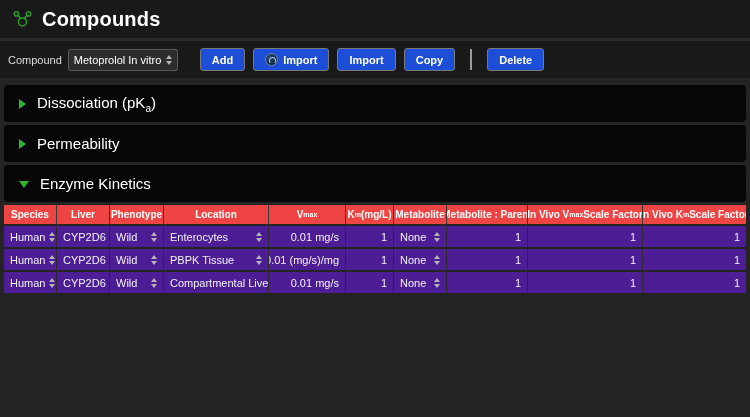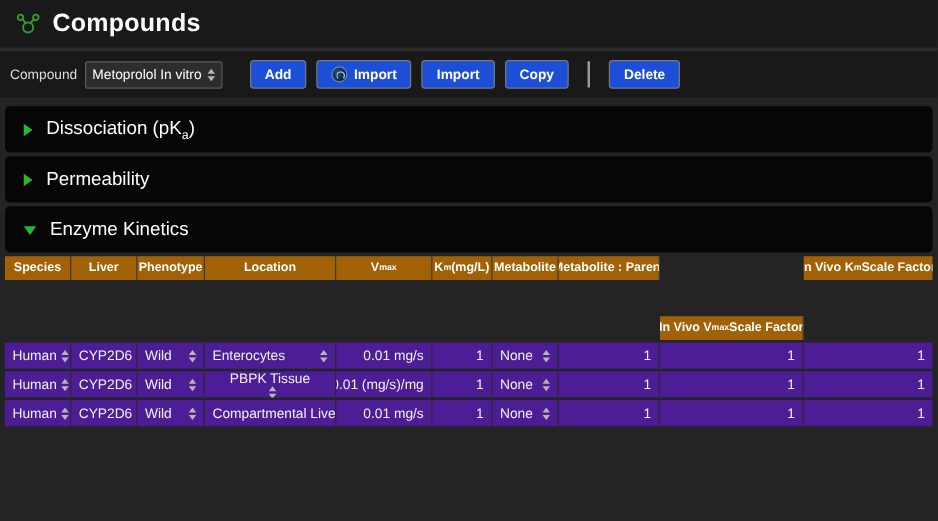--- a/index.html
+++ b/index.html
@@ -66,21 +66,21 @@
   .section .sec-label { font-size: 15px; color: #ffffff; }
   .section .sec-label sub { font-size: 10px; }
   .tri { width: 0; height: 0; flex: none; }
   .tri-right { border-top: 5px solid transparent; border-bottom: 5px solid transparent; border-left: 7px solid #2db52d; }
   .tri-down  { border-left: 5px solid transparent; border-right: 5px solid transparent; border-top: 7px solid #2db52d; margin-top: 2px; }
 
   
   .table { margin: 0 4px; }
   .thead { display: flex; }
   .th {
-    flex: none; background: #a16207; color: #ffffff;
+    flex: none; background: #ef4444; color: #ffffff;
     font-size: 10px; font-weight: bold; height: 19px;
     display: flex; align-items: center; justify-content: center;
     border-right: 1px solid #3a3a3a; white-space: nowrap; overflow: hidden;
   }
   .th:last-child { border-right: none; }
   .th sub, .td sub { font-size: 7px; }
   .tbody { display: flex; flex-direction: column; }
   .trow { display: flex; margin-top: 2px; }
   .td {
     flex: none; background: #4c1d95; color: #f2f2f2;
@@ -184,21 +184,21 @@
             <span>K</span>
             <sub>m</sub>
             <span> (mg/L)</span>
           </div>
           <div class="th" style="width: 53px;">
             <span>Metabolite</span>
           </div>
           <div class="th" style="width: 81px;">
             <span>Metabolite : Parent</span>
           </div>
-          <div class="th" style="width: 115px; margin-top: 48px;">
+          <div class="th" style="width: 115px;">
             <span>In Vivo V</span>
             <sub>max</sub>
             <span> Scale Factor</span>
           </div>
           <div class="th" style="width: 103px;">
             <span>In Vivo K</span>
             <sub>m</sub>
             <span> Scale Factor</span>
           </div>
         </div>
@@ -246,21 +246,21 @@
               <span class="spin"></span>
             </div>
             <div class="td dropdown" style="width: 53px;">
               <span>CYP2D6</span>
               <span class="spin"></span>
             </div>
             <div class="td dropdown" style="width: 54px;">
               <span>Wild</span>
               <span class="spin"></span>
             </div>
-            <div class="td dropdown" style="width: 105px; flex-direction: column;">
+            <div class="td dropdown" style="width: 105px;">
               <span>PBPK Tissue</span>
               <span class="spin"></span>
             </div>
             <div class="td number" style="width: 77px;">
               <span>0.01 (mg/s)/mg</span>
             </div>
             <div class="td number" style="width: 48px;">
               <span>1</span>
             </div>
             <div class="td dropdown" style="width: 53px;">

